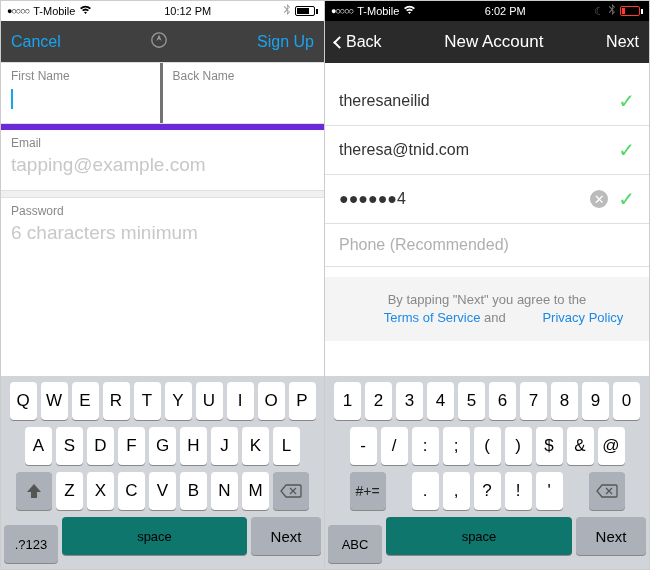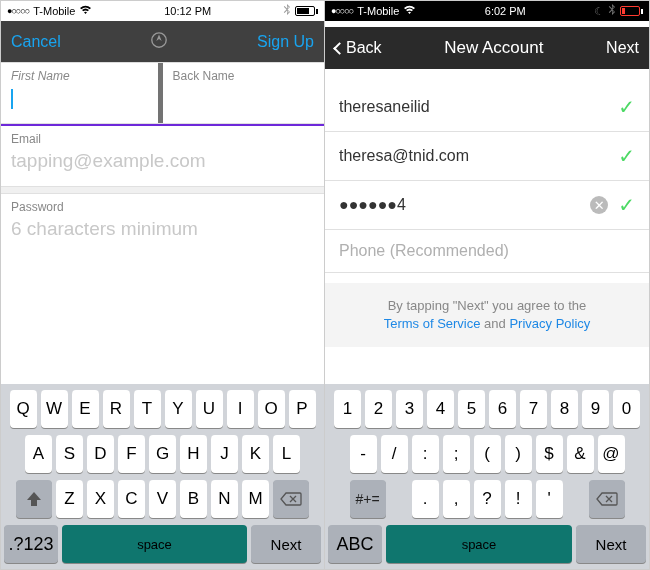--- a/index.html
+++ b/index.html
@@ -6,52 +6,52 @@
 body { background:#fff; width:650px; height:570px; display:flex; border:1px solid #ccc; }
 .screen { width:50%; height:100%; display:flex; flex-direction:column; position:relative; }
 .screen-left { border-right:1px solid #ccc; }
 .statusbar { height:20px; font-size:11px; display:flex; align-items:center; justify-content:space-between; padding:0 6px; }
 .sb-black { background:#000; color:#fff; }
 .sb-light { background:#fff; color:#000; }
 .sb-group { display:flex; align-items:center; gap:4px; }
 .dots { letter-spacing:-1px; font-size:9px; }
 .navbar { height:42px; display:flex; align-items:center; justify-content:space-between; padding:0 10px; }
 .nav-light { background:#404040; border-bottom:1px solid #ddd; }
-.nav-dark { background:#2a2a2a; color:#fff;margin-top:6px; }
+.nav-dark { background:#2a2a2a; color:#fff; }
 .nav-btn { color:#18a4f0; font-size:16px; background:none; border:none; cursor:pointer; }
 .nav-dark .nav-btn { color:#fff; display:flex; align-items:center; gap:2px; }
 .nav-title { color:#fff; font-size:17px; font-weight:400; }
 .circle-icon { width:18px; height:18px; }
 .content { flex:1; overflow:hidden; }
 .row2 { display:flex; border-bottom:1px solid #e0e0e0; }
 .field { padding:6px 10px 14px; }
 .field-half { width:50%; }
-.field-half:first-child { border-right:5px solid #737373;font-style:italic; }
-.field-full { width:100%; border-top:2px solid #6d28d9; }
+.field-half:first-child { border-right:3px solid #737373; }
+.field-full { width:100%; border-top:6px solid #6d28d9; }
 .field-label { font-size:12px; color:#888; margin-bottom:4px; }
 .field-value { font-size:19px; color:#c8c8c8; min-height:22px; }
 .cursor { width:2px; height:20px; background:#18a4f0; display:inline-block; vertical-align:middle; }
 .divider-thick { height:8px; background:#f0f0f0; border-top:1px solid #e0e0e0; border-bottom:1px solid #e0e0e0; }
 .list-row { display:flex; align-items:center; padding:12px 14px; border-bottom:1px solid #e0e0e0; font-size:16px; color:#333; }
 .list-row .txt { flex:1; }
 .check { color:#4cd964; font-size:20px; }
 .clear-x { width:18px; height:18px; border-radius:50%; background:#bbb; color:#fff; font-size:13px; display:flex; align-items:center; justify-content:center; margin-right:10px; cursor:pointer; }
 .placeholder-row { padding:12px 14px; color:#b0b0b0; font-size:16px; border-bottom:1px solid #e0e0e0; }
 .agree-box { background:#f4f4f4; padding:14px 20px; text-align:center; font-size:13px; color:#888; line-height:1.4; margin-top:10px; }
-.agree-box .link { color:#1e88e5; }
+.agree-box .link { color:#1e88e5;margin-left:33px; }
 .keyboard { background:#d1d4d9; padding:6px 3px; }
 .krow { display:flex; justify-content:center; gap:4px; margin-bottom:7px; }
 .key { background:#fff; border-radius:4px; box-shadow:0 1px 0 #888; height:38px; display:flex; align-items:center; justify-content:center; font-size:17px; cursor:pointer; }
 .key-char { width:27px; }
 .key10 { width:27px; }
 .key-spec { background:#acb1b9; color:#222; }
 .key-shift { width:36px; }
 .key-del { width:36px; }
 .brow { display:flex; gap:4px; }
-.key-mode { width:54px; background:#acb1b9; font-size:18px; }
+.key-mode { width:54px; background:#acb1b9; font-size:13px;margin-top:8px; }
 .key-space { flex:1; background:#0f766e; font-size:13px; }
 .key-next { width:70px; background:#acb1b9; font-size:15px; }
 .kb2-row3-gap { width:18px; }
 .battery { display:inline-flex; align-items:center; }
 .batt-body { width:20px; height:10px; border:1px solid currentColor; border-radius:2px; position:relative; }
 .batt-tip { width:2px; height:5px; background:currentColor; margin-left:1px; }
 .batt-fill { position:absolute; left:1px; top:1px; bottom:1px; background:currentColor; }
 .batt-low { border-color:#ff3b30; }
 .batt-low .batt-fill { background:#ff3b30; }
 .chevron-left { display:inline-block; width:9px; height:9px; border-left:2px solid #fff; border-bottom:2px solid #fff; transform:rotate(45deg); }

